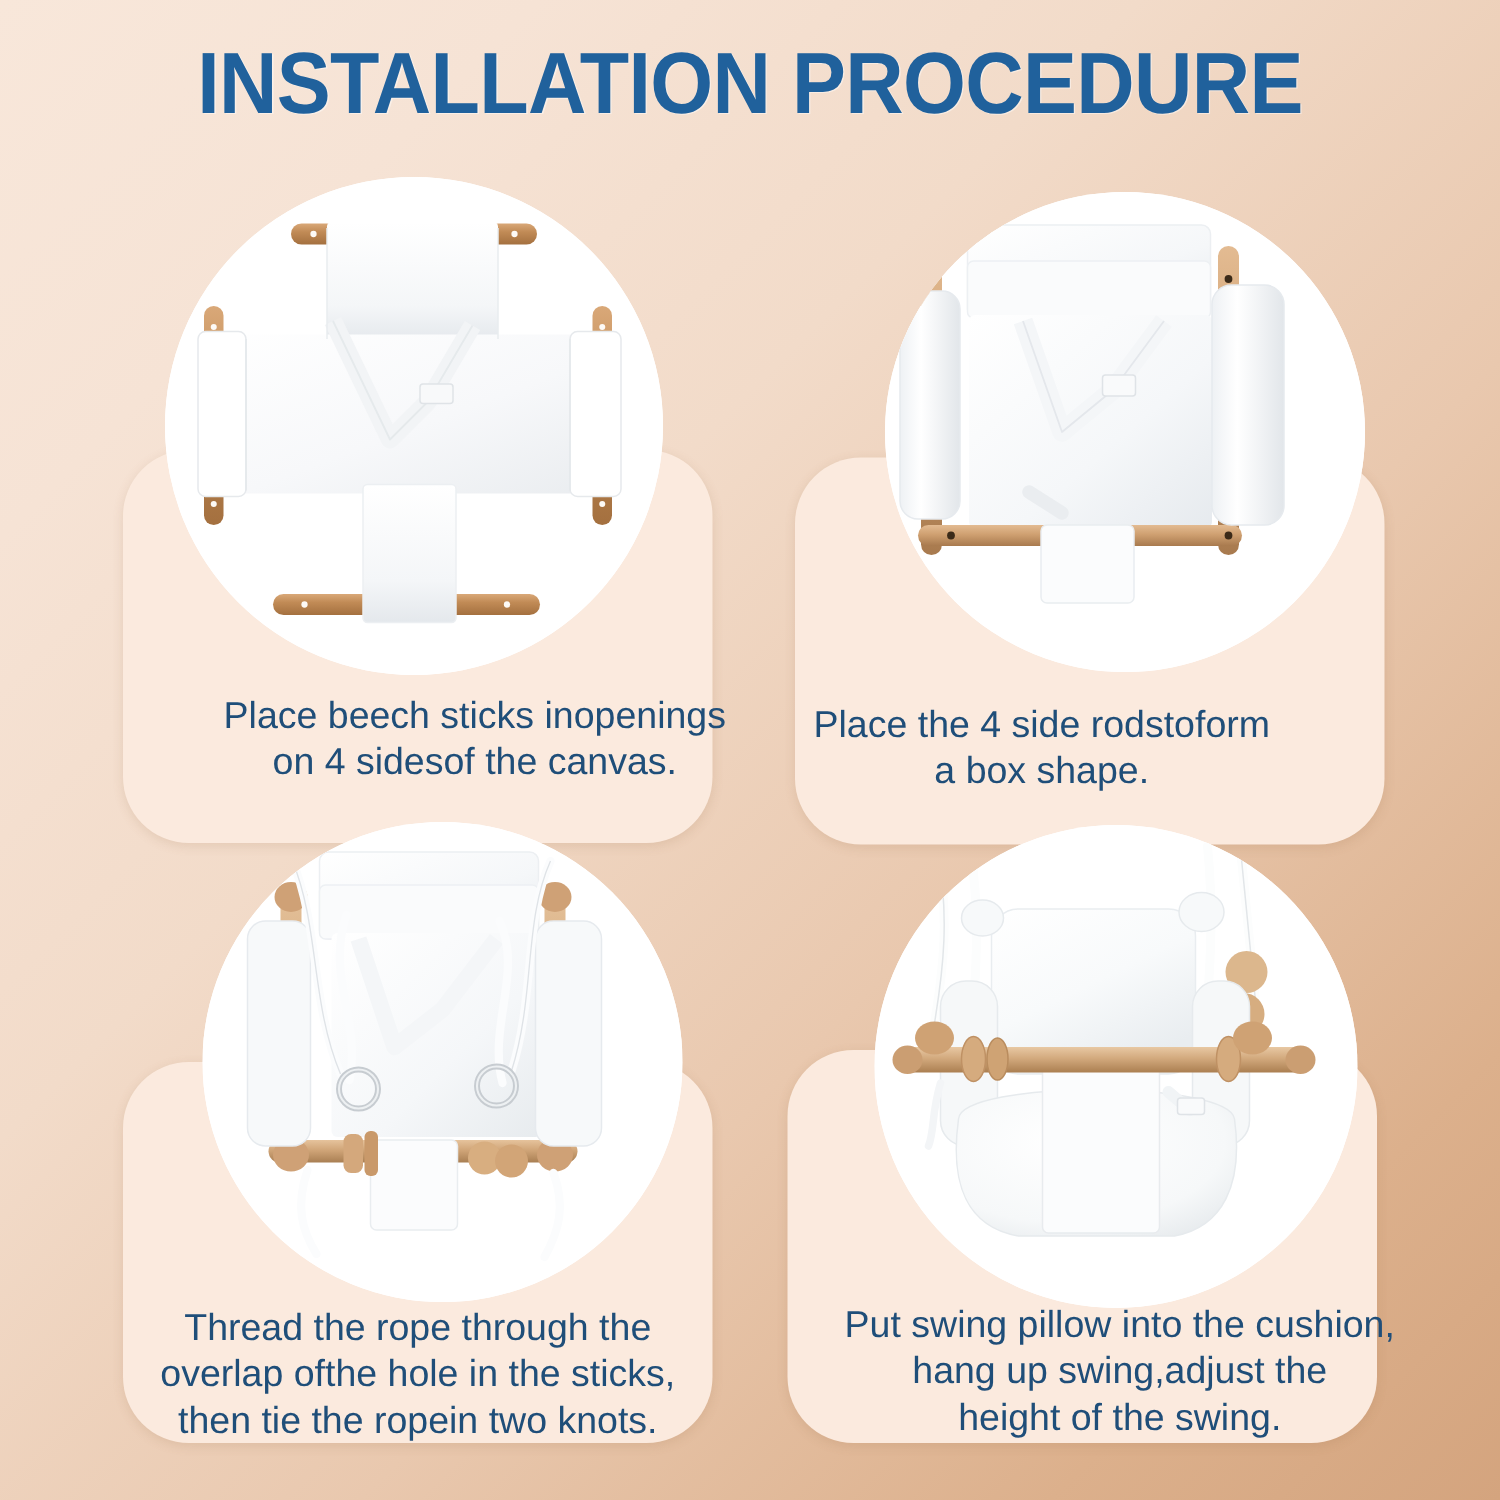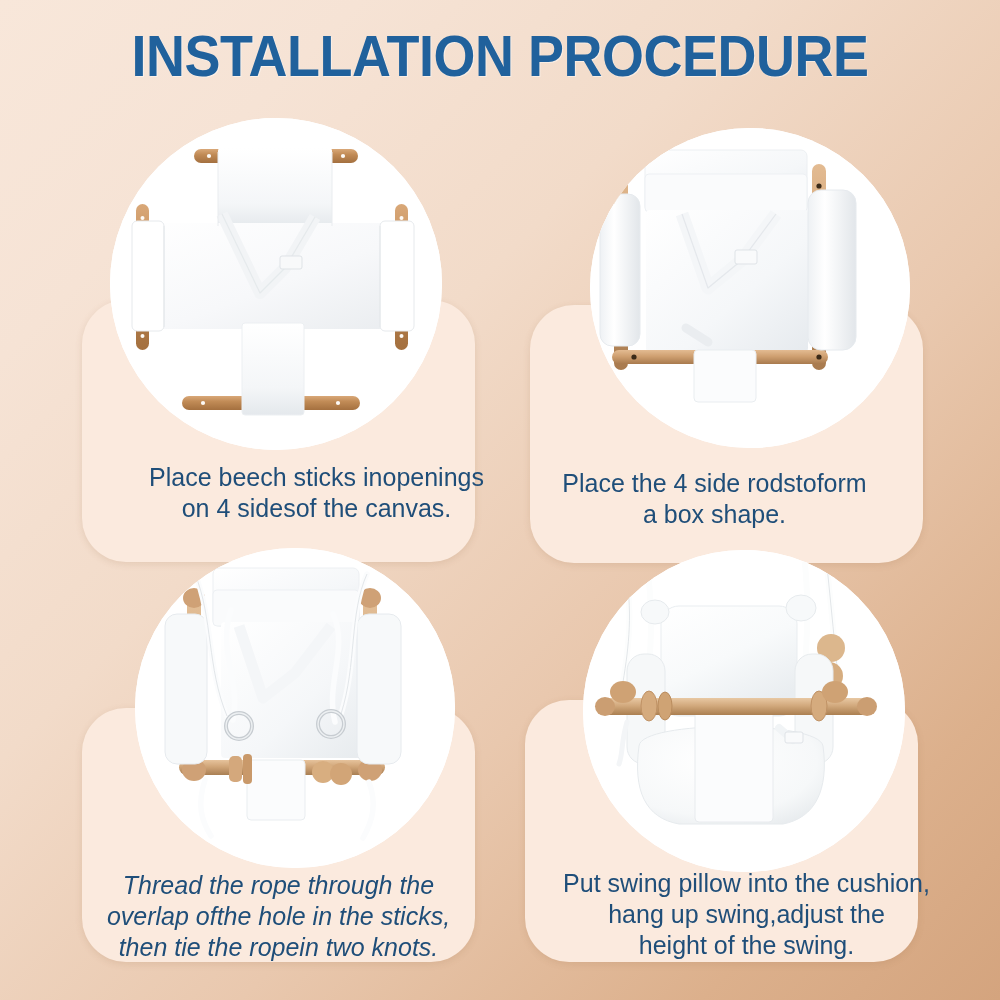--- a/index.html
+++ b/index.html
@@ -74,22 +74,22 @@
   .caption {
     position: absolute;
     text-align: center;
     color: #1f4e79;
     font-size: 25px;
     line-height: 31px;
     font-family: "Liberation Sans", sans-serif;
     white-space: pre-line;
   }
   #caption-1 { left: 82px;  top: 462px; width: 469px; }
-  #caption-2 { left: 530px; top: 468px; width: 329px; margin-left: 20px; }
-  #caption-3 { left: 82px;  top: 870px; width: 393px; font-style: italic; }
+  #caption-2 { left: 530px; top: 468px; width: 329px; }
+  #caption-3 { left: 82px;  top: 870px; width: 393px; }
   #caption-4 { left: 550px; top: 868px; width: 393px; }
 </style>
 </head>
 <body>
 
 <div id="page">
 
   <div id="title">INSTALLATION PROCEDURE</div>
 
   <div class="card" id="card-1"></div>

